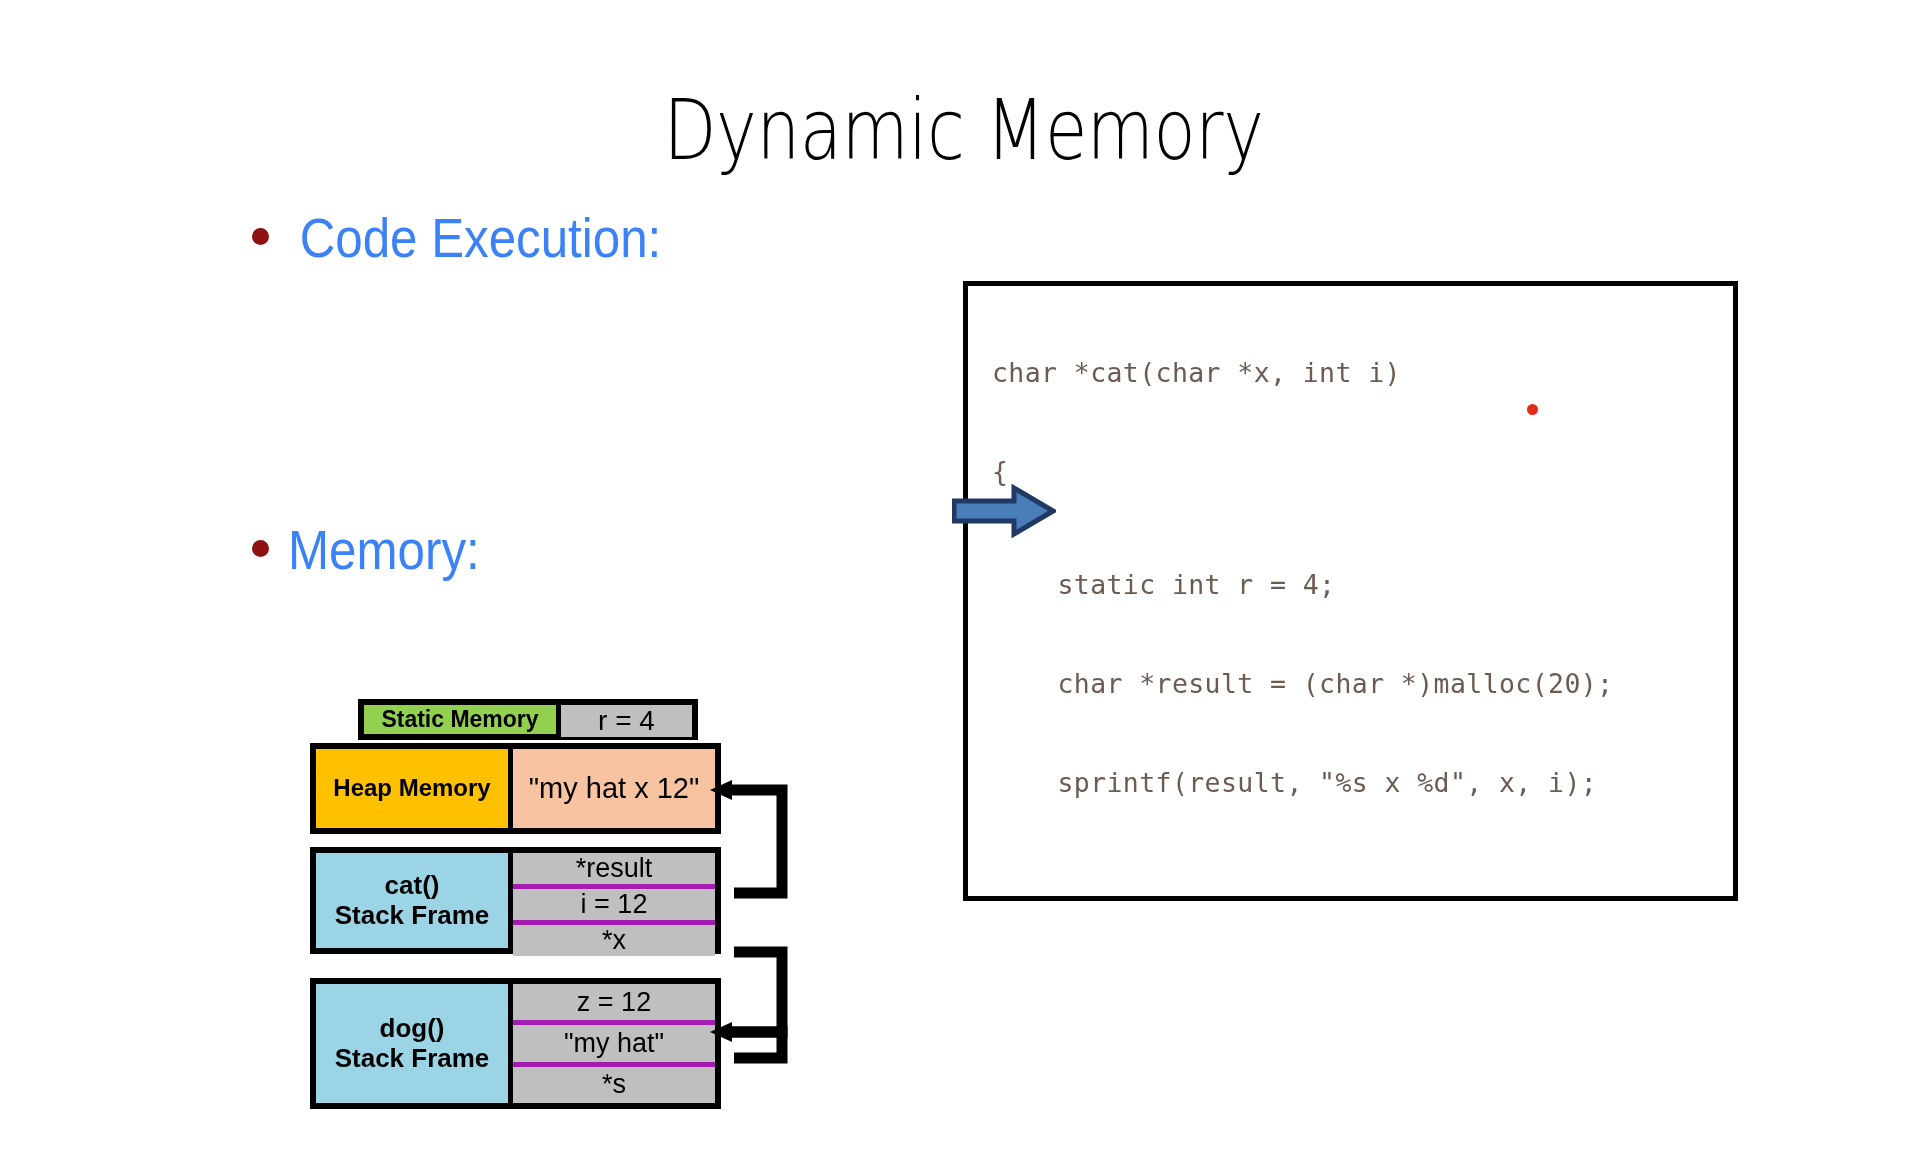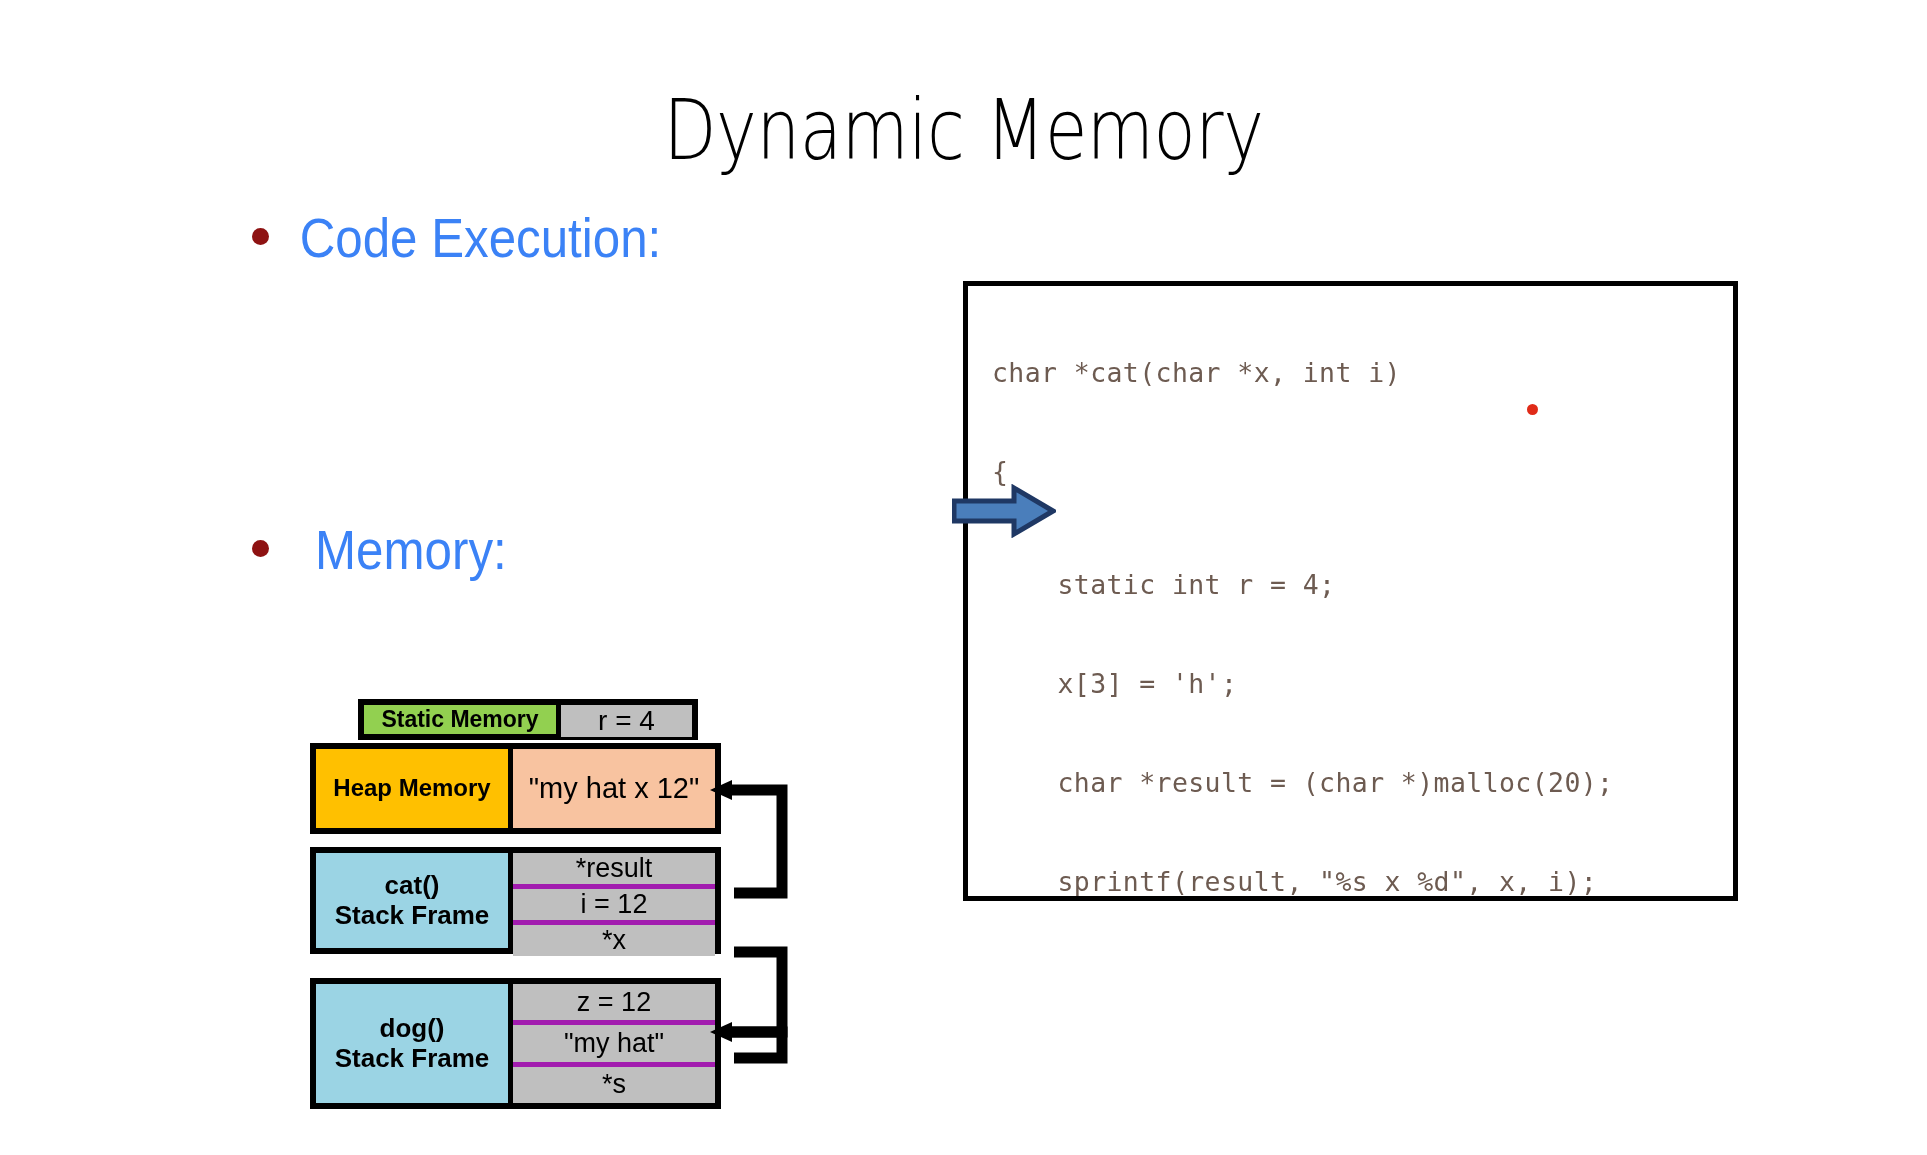--- a/index.html
+++ b/index.html
@@ -55,21 +55,21 @@
     position: relative;
     top: -12px;
     flex: none;
   }
   .bullet-text {
     transform: scaleX(0.88);
     transform-origin: left baseline;
     display: inline-block;
   }
   #bullet-code-execution { left: 252px; top: 210px; }
-  #bullet-memory        { left: 252px; top: 522px; gap: 27px; }
+  #bullet-memory        { left: 252px; top: 522px; }
 
   
   #code-box {
     position: absolute;
     left: 963px;
     top: 281px;
     width: 775px;
     height: 620px;
     border: 5px solid #000000;
     background: #ffffff;
@@ -221,21 +221,20 @@
 <div class="bullet-line" id="bullet-memory">
   <span class="bullet-dot"></span>
   <span class="bullet-text">Memory:</span>
 </div>
 
 <div id="code-box">
   <div id="code-listing">
     <div class="code-line">char *cat(char *x, int i)</div>
     <div class="code-line">{</div>
     <div class="code-line gap-before">    static int r = 4;</div>
-    <div class="code-line">    x[3] = 'h';</div>
     <div class="code-line">    char *result = (char *)malloc(20);</div>
     <div class="code-line">    sprintf(result, "%s x %d", x, i);</div>
     
     
     
     
     
     
     
     

